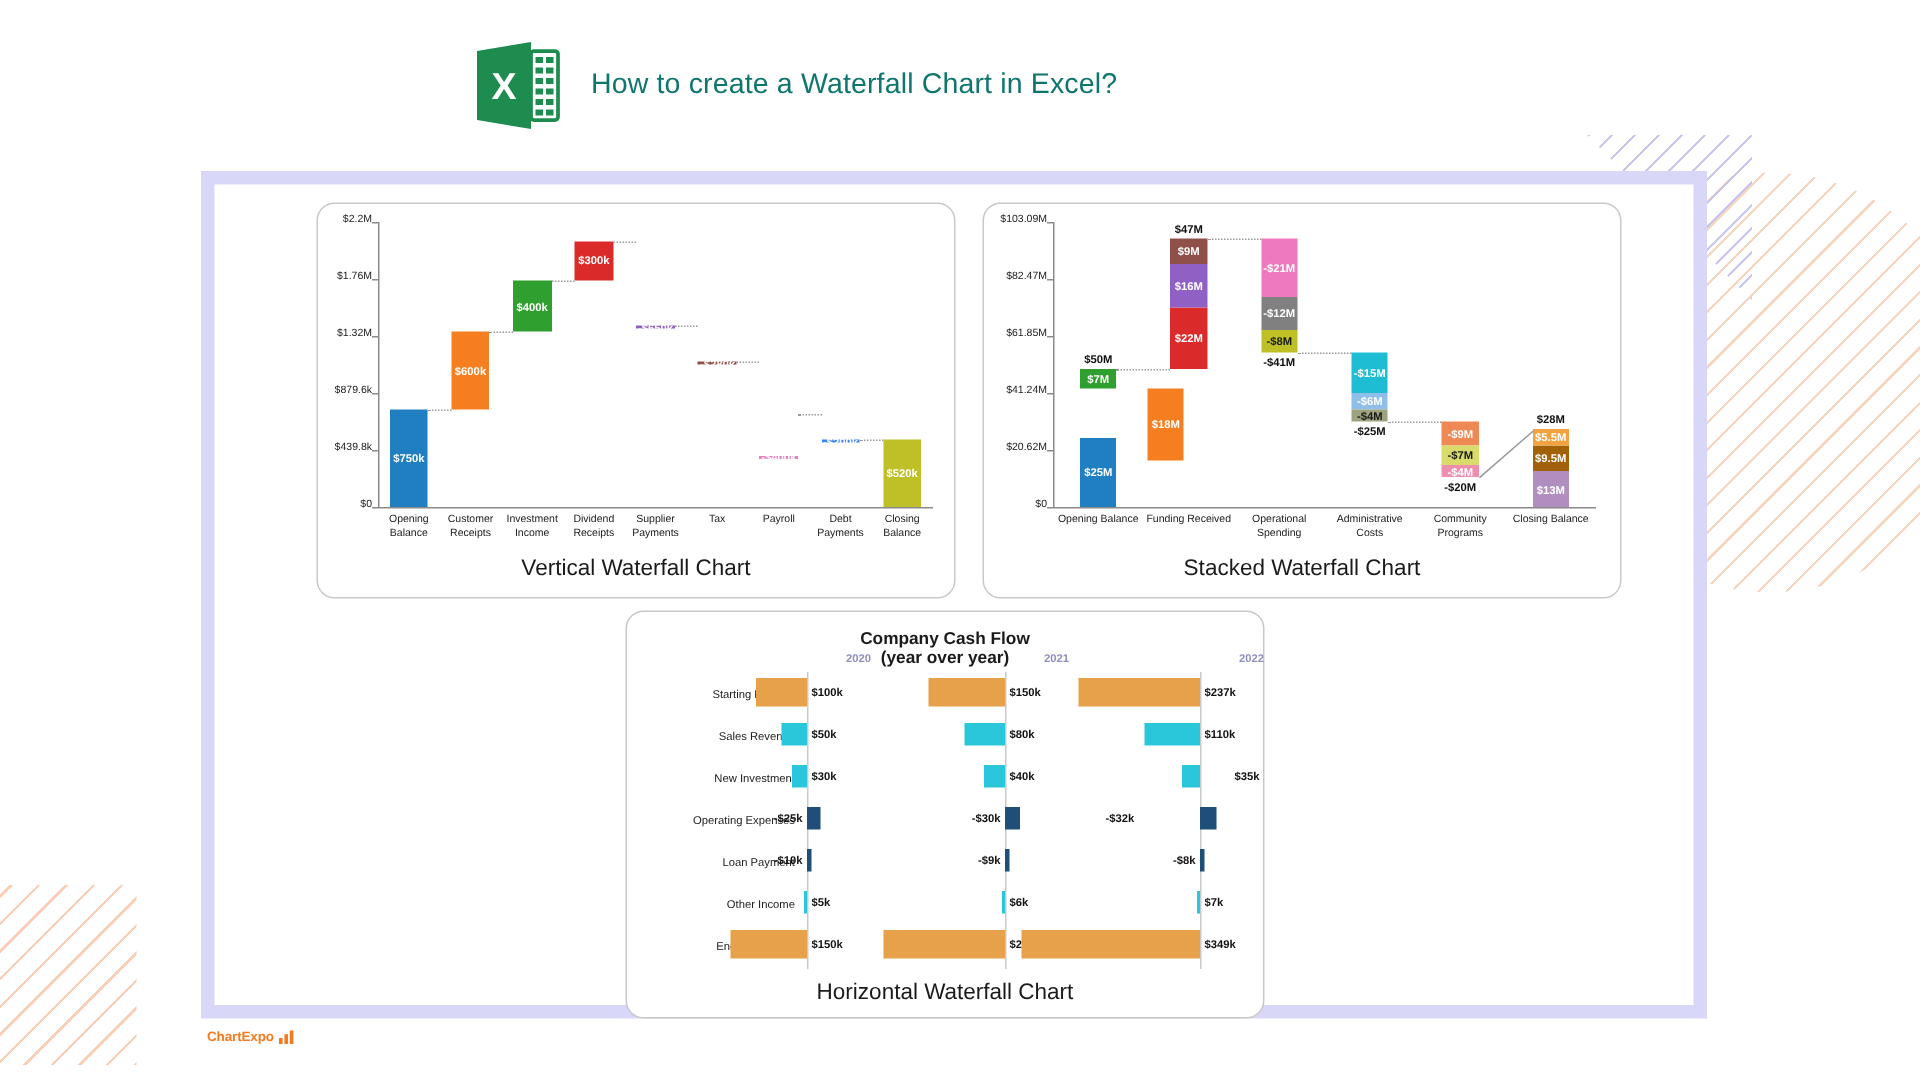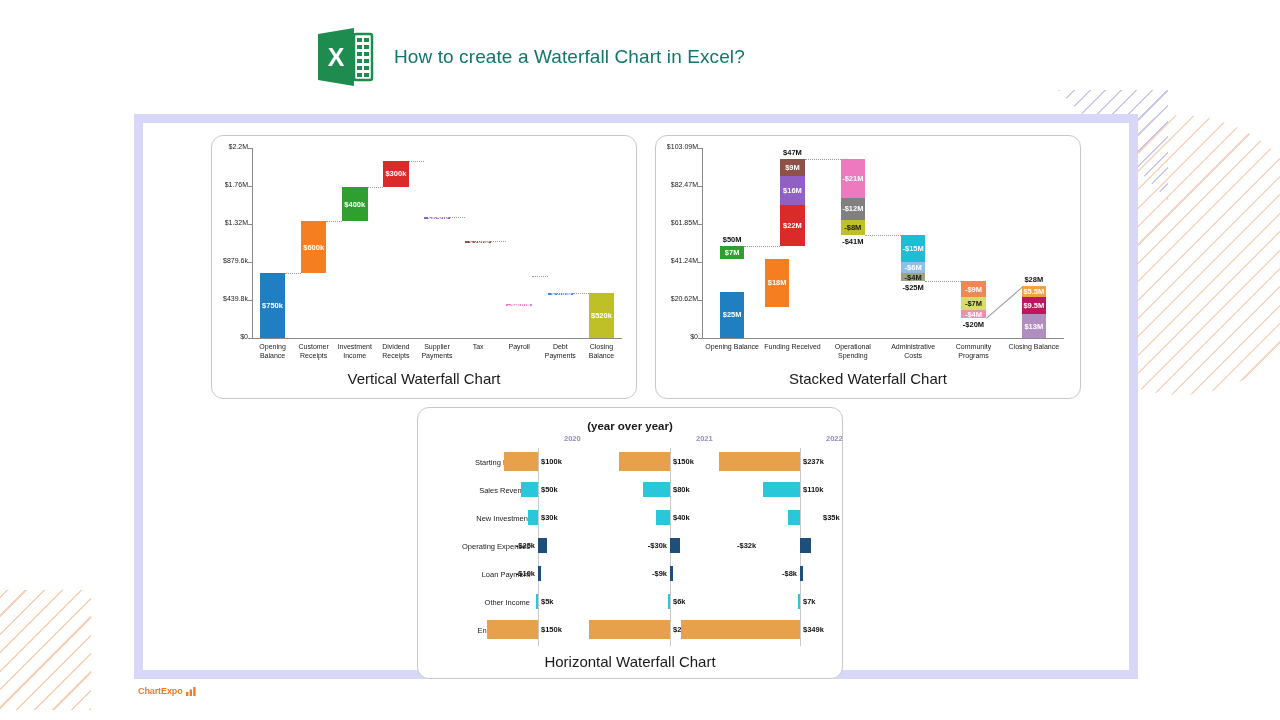--- a/index.html
+++ b/index.html
@@ -281,41 +281,42 @@
             <div class="bar-lbl">-$4M</div>
           </div>
           <div class="outlbl" style="left:295.4333333333334px; top:183.7264526142206px; width:44.13333333333334px; text-align:center;">-$20M</div>
           <div class="xlabel" style="left:287.33333333333337px; top:206px; width:60.333333333333336px;">
             <div>Community</div>
             <div>Programs</div>
           </div>
           <div class="bar" style="left:365.7666666666667px; top:178.04035308953343px; width:24.133333333333336px; height:23.959646910466574px; background:#B08FC0;">
             <div class="bar-lbl">$13M</div>
           </div>
-          <div class="bar" style="left:365.7666666666667px; top:160.53138034726936px; width:24.133333333333336px; height:17.508972742264064px; background:#be185d;">
+          <div class="bar" style="left:365.7666666666667px; top:160.53138034726936px; width:24.133333333333336px; height:17.508972742264064px; background:#a16207;">
             <div class="bar-lbl">$9.5M</div>
           </div>
           <div class="bar" style="left:365.7666666666667px; top:150.39460665437966px; width:24.133333333333336px; height:10.136773692889705px; background:#F2A340;">
             <div class="bar-lbl">$5.5M</div>
           </div>
           <div class="outlbl" style="left:355.7666666666667px; top:139.39460665437966px; width:44.13333333333334px; text-align:center;">$28M</div>
           <div class="xlabel" style="left:347.6666666666667px; top:206px; width:60.333333333333336px;">Closing Balance</div>
           <div class="conn" style="left:88.23333333333333px; top:109.84751188282084px; width:36.2px;"></div>
           <div class="conn" style="left:148.56666666666666px; top:23.224173052672427px; width:36.20000000000002px;"></div>
           <div class="conn" style="left:208.9px; top:98.78921330875933px; width:36.19999999999999px;"></div>
           <div class="conn" style="left:269.23333333333335px; top:144.86545736734894px; width:36.200000000000045px;"></div>
           <div style="position:absolute; left:329.5666666666667px; top:181.7264526142206px; width:47.876137806335215px; height:0; border-top:1px solid #9a9a9a;
        transform:rotate(-40.876863236039945deg); transform-origin:0 0;"></div>
         </div>
       <div class="card-title" style="top:234px;">Stacked Waterfall Chart</div>
     </div>
 
     <div class="card" id="card-horizontal" style="left:274px; top:284px; width:426px; height:272px;">
       <div id="hz-title-wrap" style="position:absolute;left:0;right:0;top:12px;">
         <div id="hz-title" style="position:relative;">
+          <div>Company Cash Flow</div>
           <div>(year over year)</div>
         </div>
       </div>
       <div class="plot" id="plot-h" style="left:0; top:0; right:0; bottom:0;">
           <div class="hz-cat" style="left:0px; top:50px; width:112px;">Starting Balance</div>
           <div class="hz-cat" style="left:0px; top:78px; width:112px;">Sales Revenue</div>
           <div class="hz-cat" style="left:0px; top:106px; width:112px;">New Investment</div>
           <div class="hz-cat" style="left:0px; top:134px; width:112px;">Operating Expenses</div>
           <div class="hz-cat" style="left:0px; top:162px; width:112px;">Loan Payment</div>
           <div class="hz-cat" style="left:0px; top:190px; width:112px;">Other Income</div>

